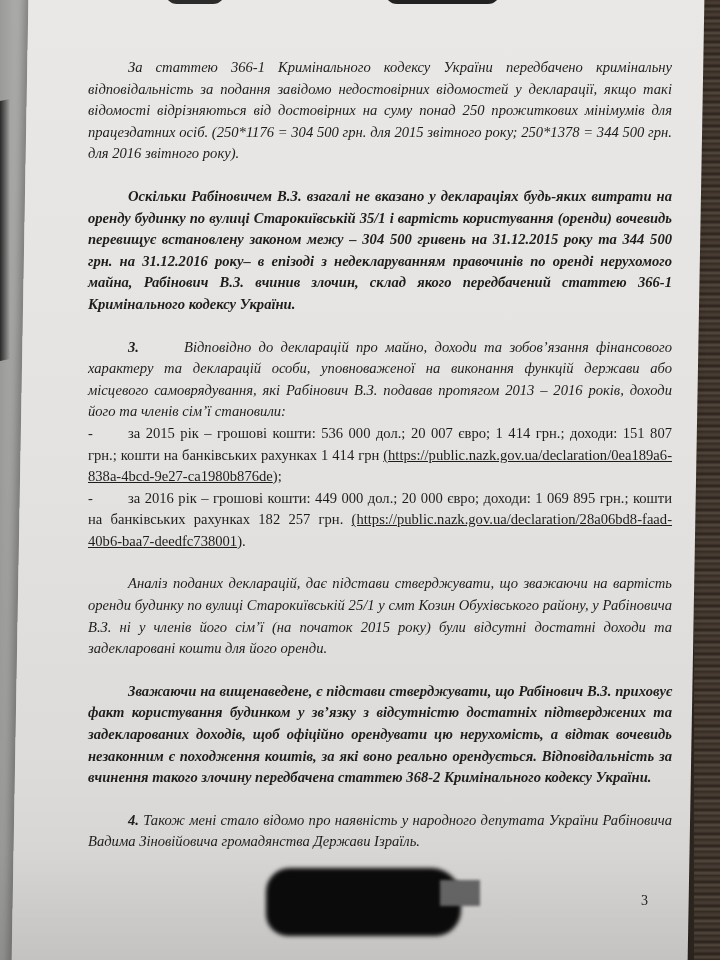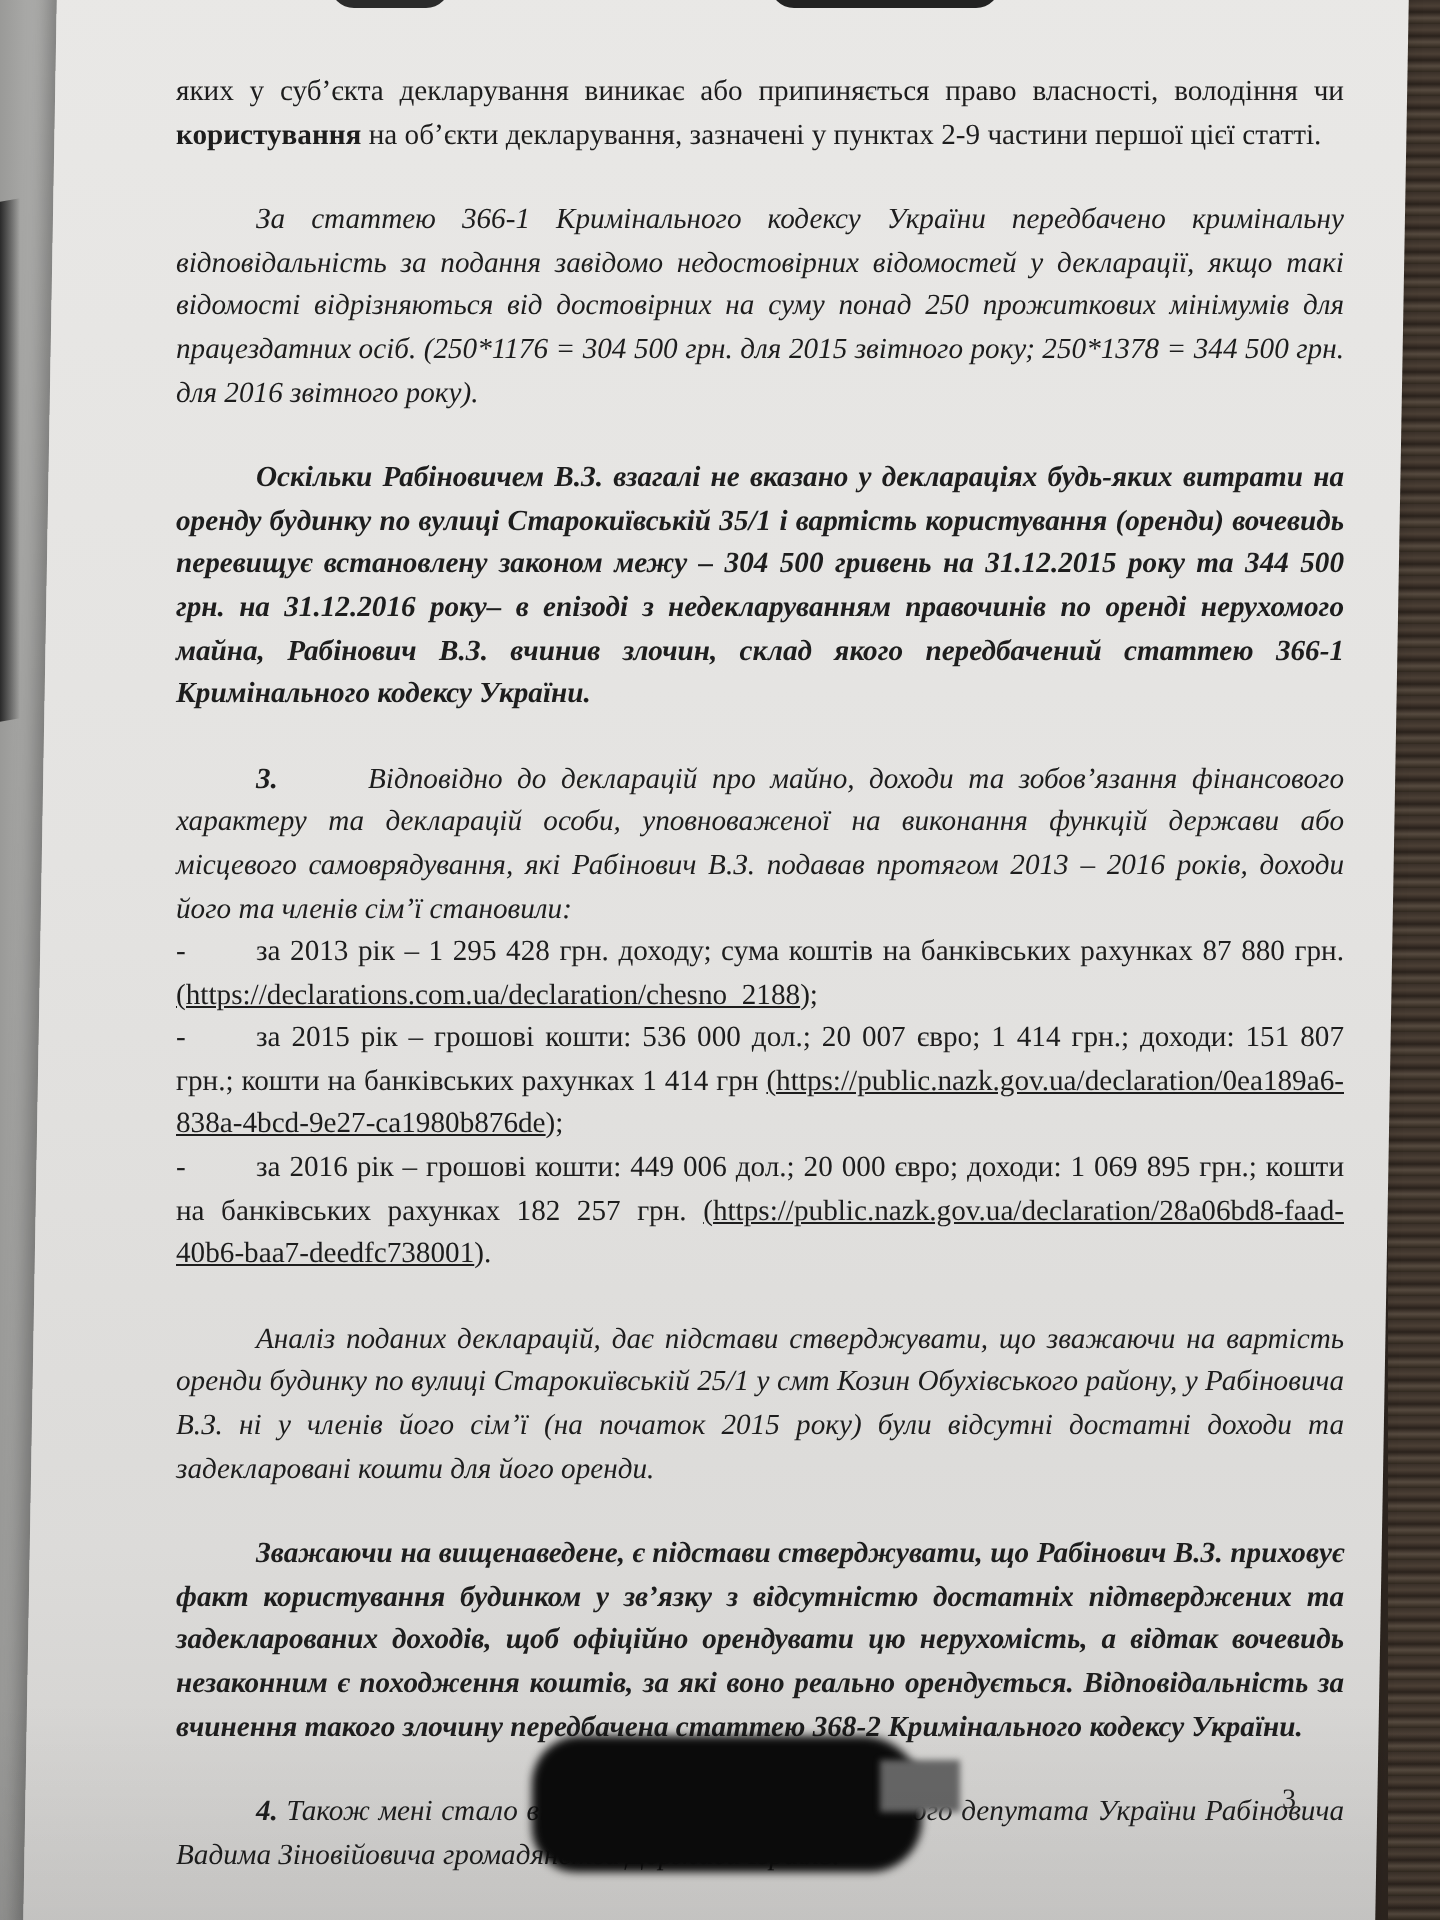--- a/index.html
+++ b/index.html
@@ -71,34 +71,32 @@
 
 <div class="underpage"></div>
 <div class="under-shadow"></div>
 <div class="wood"></div>
 
 <div class="page"></div>
 <div class="top-clip-left"></div>
 <div class="top-clip-right"></div>
 
 <div class="content">
-  <p><span>яких у суб’єкта декларування виникає або припиняється право власності, володіння чи </span><span class="bold">користування</span><span> на об’єкти декларування, зазначені у пунктах 2-9 частини першої цієї статті.</span></p>
   <div class="gap"></div>
   <p class="indent">За статтею 366-1 Кримінального кодексу України передбачено кримінальну відповідальність за подання завідомо недостовірних відомостей у декларації, якщо такі відомості відрізняються від достовірних на суму понад 250 прожиткових мінімумів для працездатних осіб. (250*1176 = 304 500 грн. для 2015 звітного року;    250*1378 = 344 500 грн. для 2016 звітного року).</p>
   <div class="gap"></div>
   <p class="indent bold">Оскільки Рабіновичем В.З. взагалі не вказано у деклараціях будь-яких витрати на оренду будинку по вулиці Старокиївській 35/1 і вартість користування (оренди) вочевидь перевищує встановлену законом межу – 304 500 гривень на 31.12.2015 року та 344 500 грн. на 31.12.2016 року– в епізоді з недекларуванням правочинів по оренді нерухомого майна, Рабінович В.З. вчинив злочин, склад якого передбачений статтею 366-1 Кримінального кодексу України.</p>
   <div class="gap"></div>
   <p class="indent"><span class="num">3.</span><span>Відповідно до декларацій про майно, доходи та зобов’язання фінансового характеру та декларацій особи, уповноваженої на виконання функцій держави або місцевого самоврядування, які Рабінович  В.З. подавав протягом 2013 – 2016 років, доходи його та членів сім’ї становили:</span></p>
 
-  <p class="item"><span class="dash">-</span><span>за 2013 рік – 1 295 428 грн. доходу; сума коштів на банківських рахунках 87 880 грн. </span><span class="link">(https://declarations.com.ua/declaration/chesno_2188</span><span>);</span></p>
 
 
   <p class="item"><span class="dash">-</span><span>за 2015 рік – грошові кошти: 536 000 дол.; 20 007 євро; 1 414 грн.; доходи: 151 807 грн.; кошти на банківських рахунках 1 414 грн </span><span class="link">(https://public.nazk.gov.ua/declaration/0ea189a6-838a-4bcd-9e27-ca1980b876de</span><span>);</span></p>
 
-  <p class="item"><span class="dash">-</span><span>за 2016 рік – грошові кошти: 449 006 дол.; 20 000 євро;  доходи: 1 069 895 грн.; кошти на банківських рахунках 182 257 грн. </span><span class="link">(https://public.nazk.gov.ua/declaration/28a06bd8-faad-40b6-baa7-deedfc738001</span><span>).</span></p>
+  <p class="item"><span class="dash">-</span><span>за 2016 рік – грошові кошти: 449 000 дол.; 20 000 євро;  доходи: 1 069 895 грн.; кошти на банківських рахунках 182 257 грн. </span><span class="link">(https://public.nazk.gov.ua/declaration/28a06bd8-faad-40b6-baa7-deedfc738001</span><span>).</span></p>
 
   <div class="gap"></div>
   <p class="indent">Аналіз поданих декларацій, дає підстави стверджувати, що зважаючи на вартість оренди будинку по вулиці Старокиївській 25/1 у смт Козин Обухівського району, у Рабіновича В.З. ні у членів його сім’ї (на початок 2015 року) були відсутні достатні доходи та задекларовані кошти для його оренди.</p>
   <div class="gap"></div>
   <p class="indent bold">Зважаючи на вищенаведене, є підстави стверджувати, що Рабінович В.З. приховує факт користування будинком у зв’язку з відсутністю достатніх підтверджених та задекларованих доходів, щоб офіційно орендувати цю нерухомість, а відтак вочевидь незаконним є походження коштів, за які воно реально орендується. Відповідальність за вчинення такого злочину передбачена статтею 368-2 Кримінального кодексу України.</p>
   <div class="gap"></div>
   <p class="indent"><span class="bold">4.</span><span> Також мені стало відомо про наявність у народного депутата України Рабіновича Вадима Зіновійовича громадянства Держави Ізраїль.</span></p>
 </div>
 
 <div class="redact"></div>

